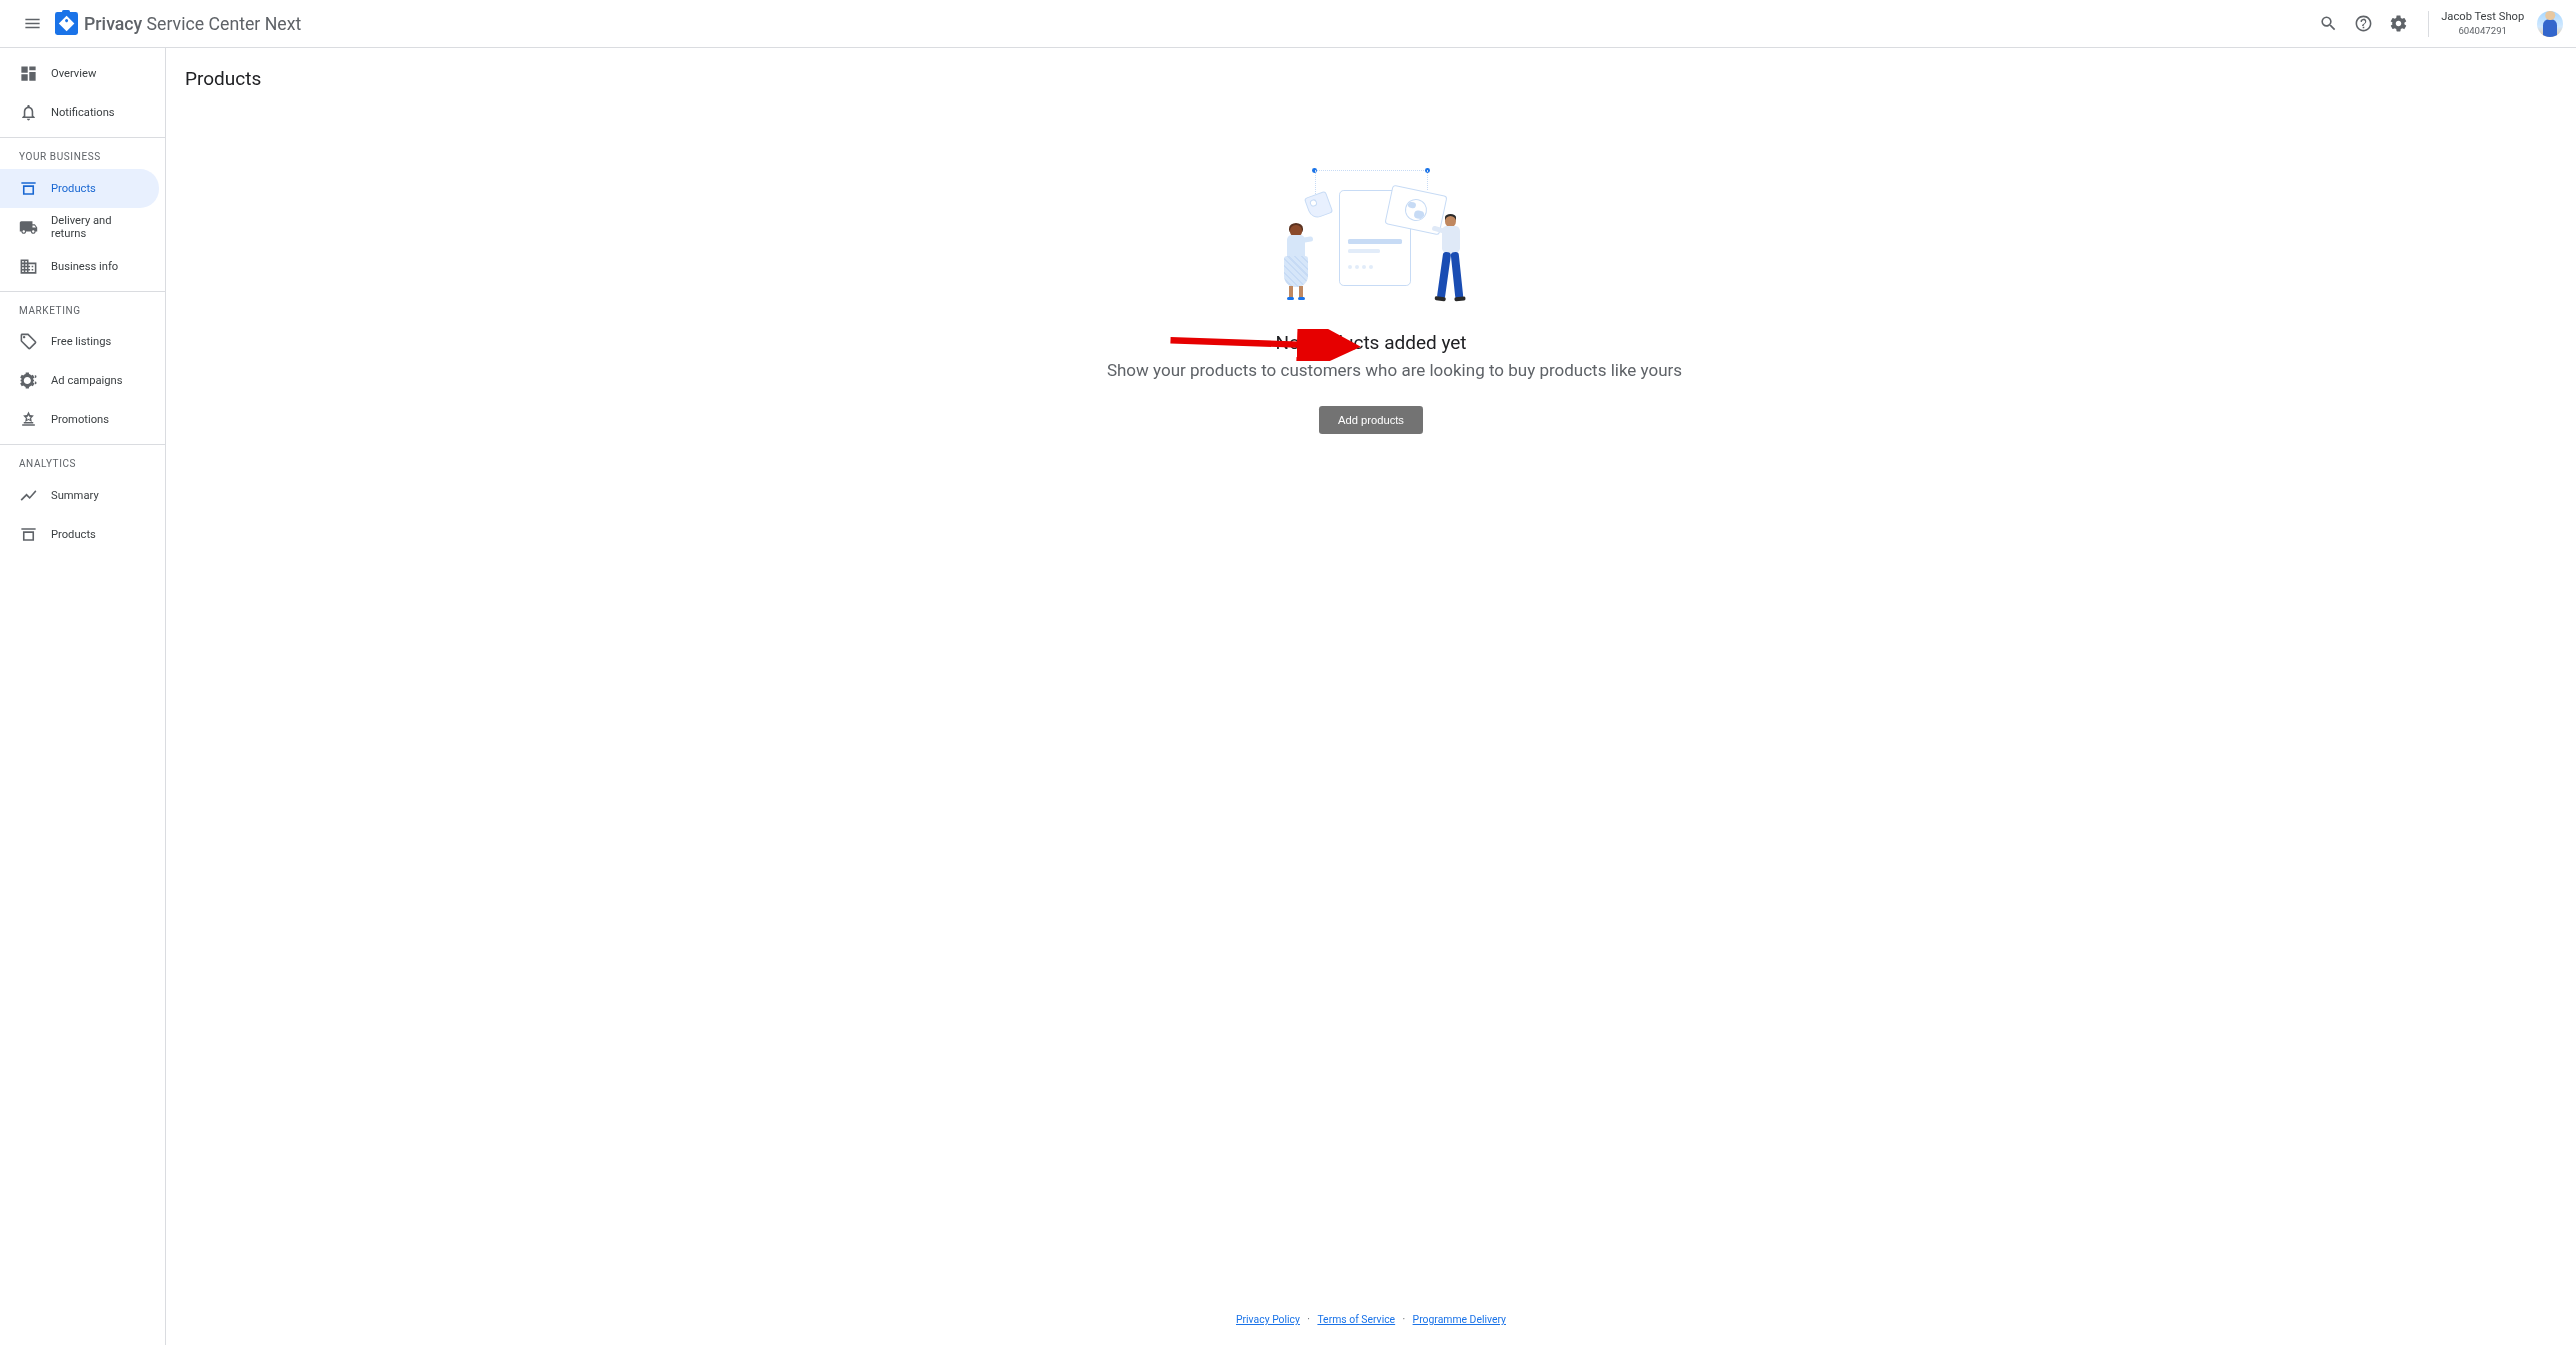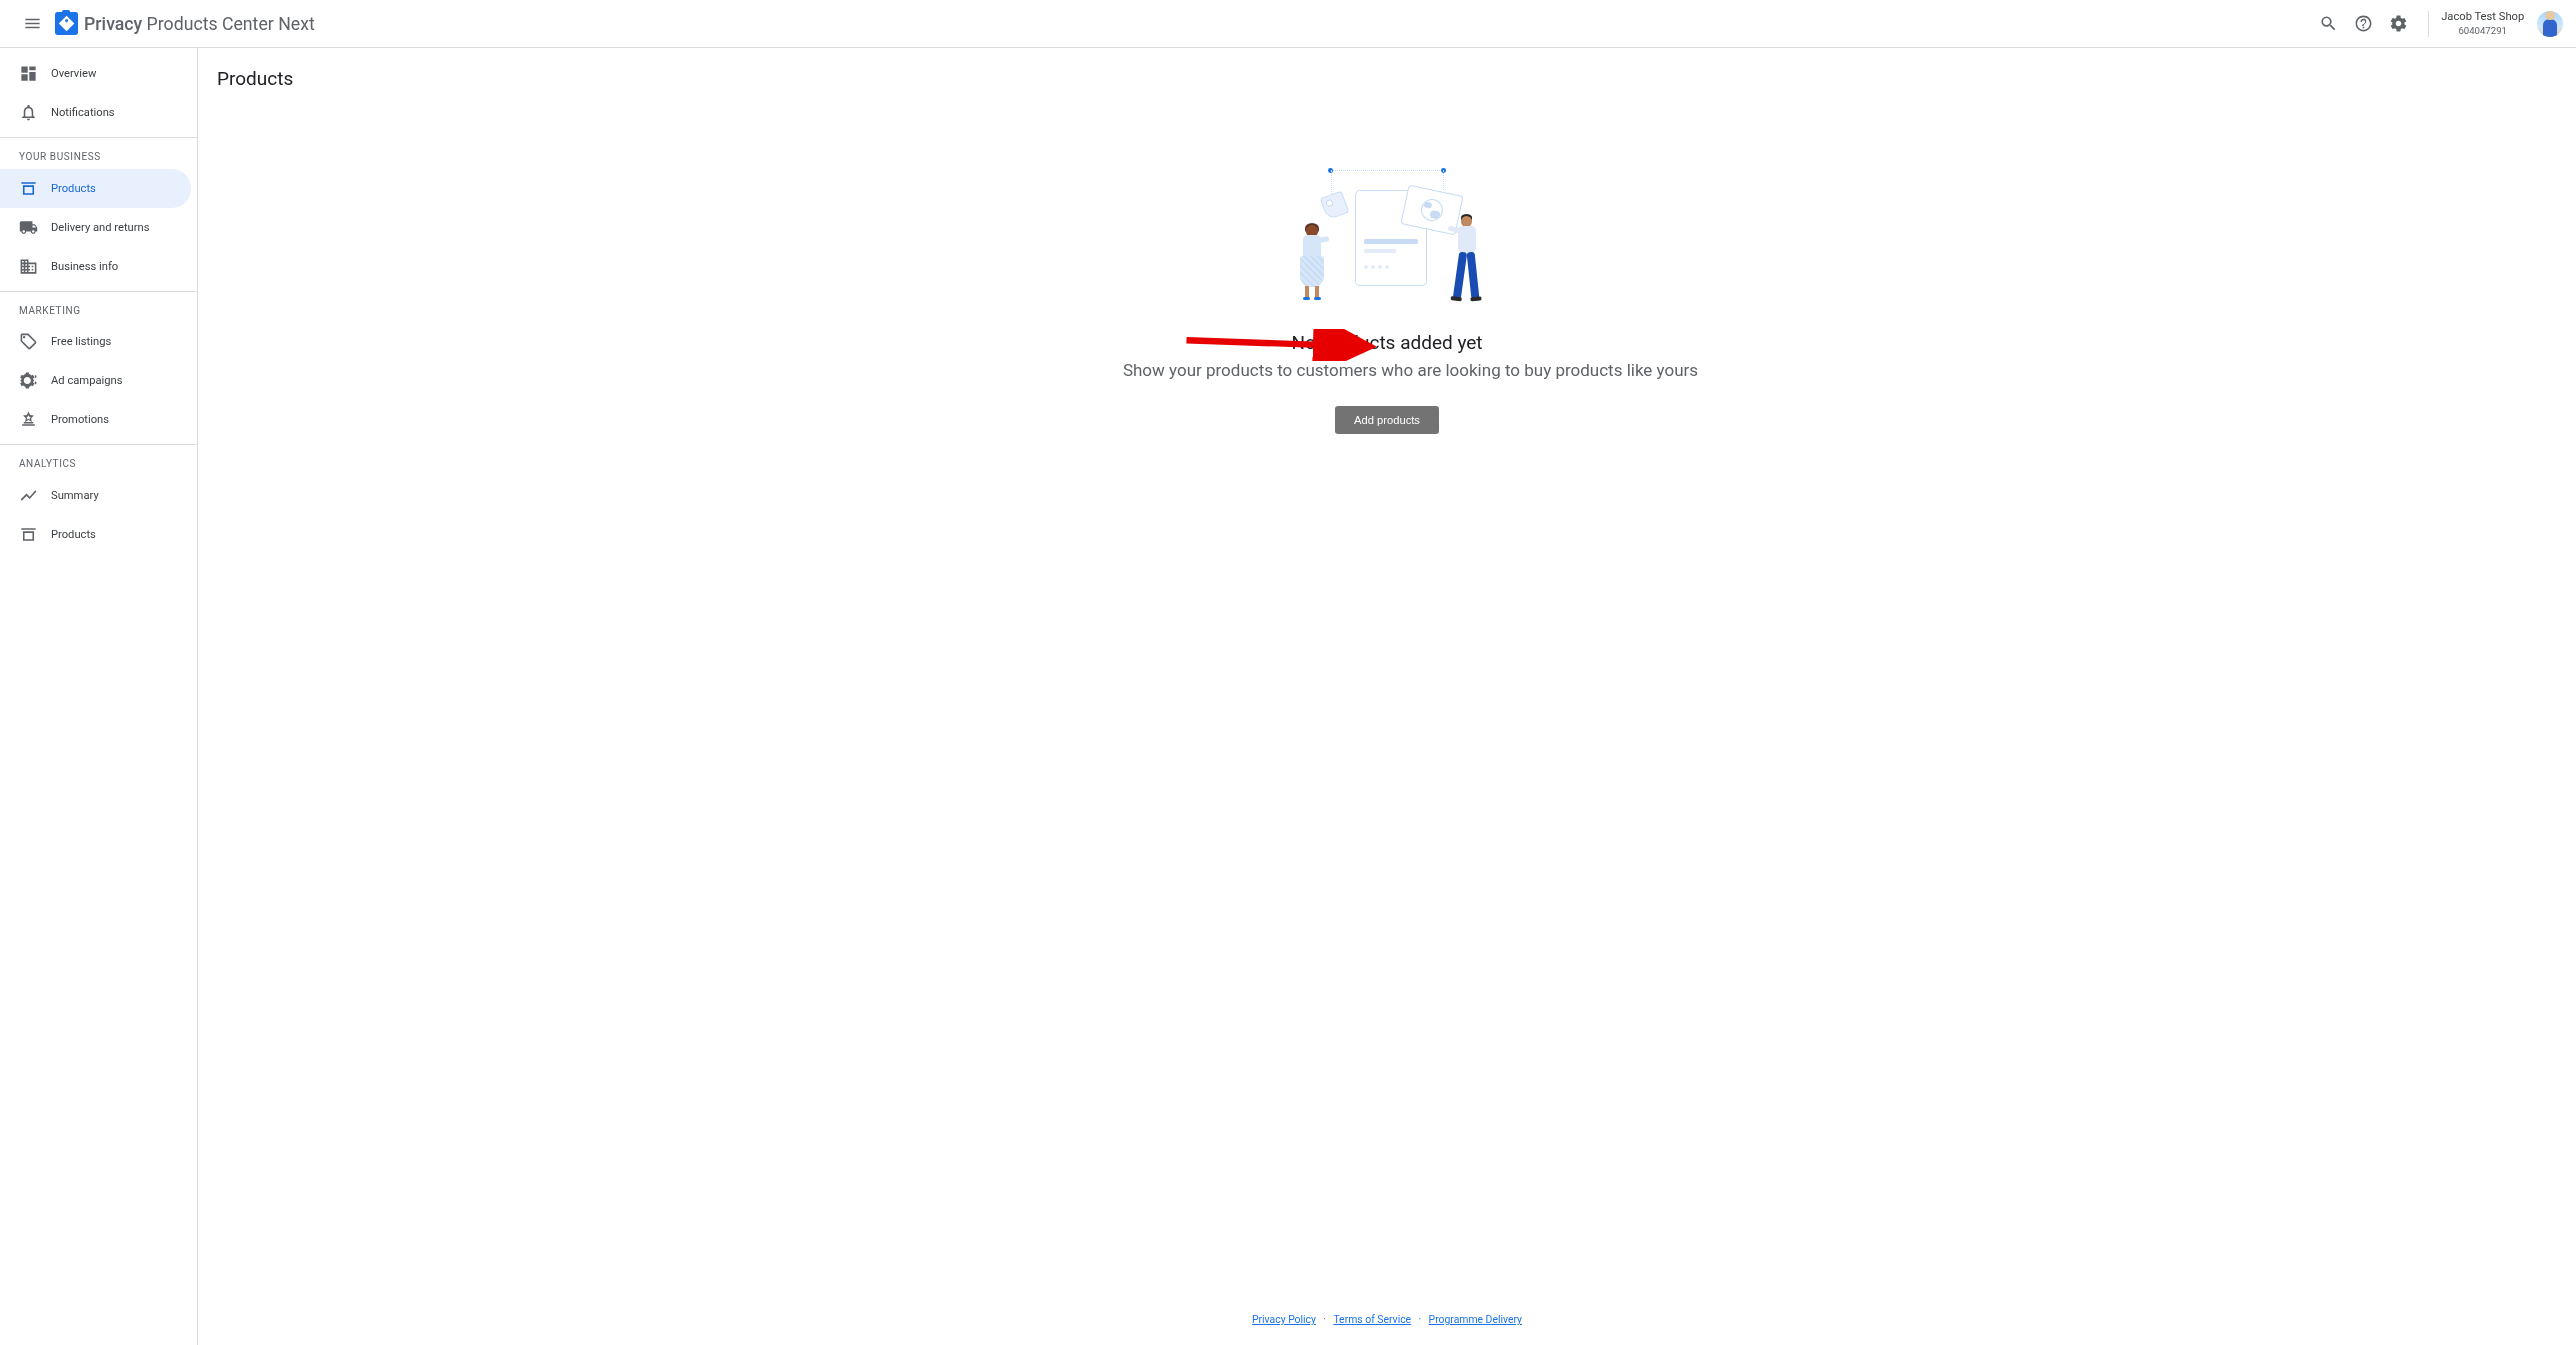--- a/index.html
+++ b/index.html
@@ -21,21 +21,21 @@
     .divider-v { width: 0.8px; height: 26px; background: #dadce0; margin: 0 9.6px; }
     .account-info { text-align: center; line-height: 1.3; }
     .account-name { color: #3c4043; font-size: 11.2px; }
     .account-id { color: #5f6368; font-size: 9.6px; }
     .avatar { width: 26px; height: 26px; border-radius: 50%; margin-left: 9.6px; overflow: hidden; background: linear-gradient(180deg, #a8d8ff 0%, #d0e8ff 60%, #e8c8a0 100%); display: flex; align-items: flex-end; justify-content: center; cursor: pointer; }
     .avatar-person { width: 14.5px; height: 17.7px; background: #3366cc; border-radius: 6.4px 6.4px 0 0; position: relative; }
     .avatar-person::before { content: ''; position: absolute; top: -8px; left: 50%; transform: translateX(-50%); width: 9.6px; height: 9.6px; border-radius: 50%; background: #e8c8a0; }
     
     
     .layout { display: flex; height: calc(100vh - 48px); }
-    .sidebar { width: 198px; border-right: 0.8px solid #dadce0; padding-top: 6.4px; overflow-y: auto; flex-shrink: 0; }
+    .sidebar { width: 166px; border-right: 0.8px solid #dadce0; padding-top: 6.4px; overflow-y: auto; flex-shrink: 0; }
     .content { flex: 1; display: flex; flex-direction: column; }
     
     
     .sb-item { display: flex; align-items: center; height: 39px; padding: 0 19px; cursor: pointer; gap: 13px; color: #3c4043; font-size: 11.2px; border-radius: 0 19px 19px 0; margin-right: 6.4px; }
     .sb-item.active { background: #e8f0fe; color: #1967d2; }
     .sb-item.active .sb-icon { color: #1967d2; }
     .sb-icon { width: 19px; height: 19px; display: flex; align-items: center; justify-content: center; color: #5f6368; }
     .sb-section { padding: 13px 19px 6.4px; font-size: 10px; font-weight: 400; color: #5f6368; letter-spacing: 0.6px; text-transform: uppercase; border-top: 0.8px solid #dadce0; margin-top: 5px; }
     .sb-section:first-of-type { margin-top: 3.2px; }
     
@@ -107,21 +107,21 @@
     <span>
       <svg width="19" height="19" viewBox="0 0 24 24">
           <path fill="#5f6368" d="M3 6h18v2H3V6zm0 5h18v2H3v-2zm0 5h18v2H3v-2z"></path>
         </svg>
     </span>
   </div>
   <div class="logo-wrap">
     <span class="logo-icon">
         <span class="logo-tag"></span>
       </span>
-    <span class="app-title"><span class="g">Privacy</span> <span>Products Center Next</span></span>
+    <span class="app-title"><span class="g">Privacy</span> <span>Service Center Next</span></span>
   </div>
   <div class="header-spacer"></div>
   <div class="header-actions">
     <div class="icon-btn">
       <span>
           <svg width="19" height="19" viewBox="0 0 24 24">
             <path fill="#5f6368" d="M15.5 14h-.79l-.28-.27A6.471 6.471 0 0016 9.5 6.5 6.5 0 109.5 16c1.61 0 3.09-.59 4.23-1.57l.27.28v.79l5 4.99L20.49 19l-4.99-5zm-6 0C7.01 14 5 11.99 5 9.5S7.01 5 9.5 5 14 7.01 14 9.5 11.99 14 9.5 14z"></path>
           </svg>
         </span>
     </div>

